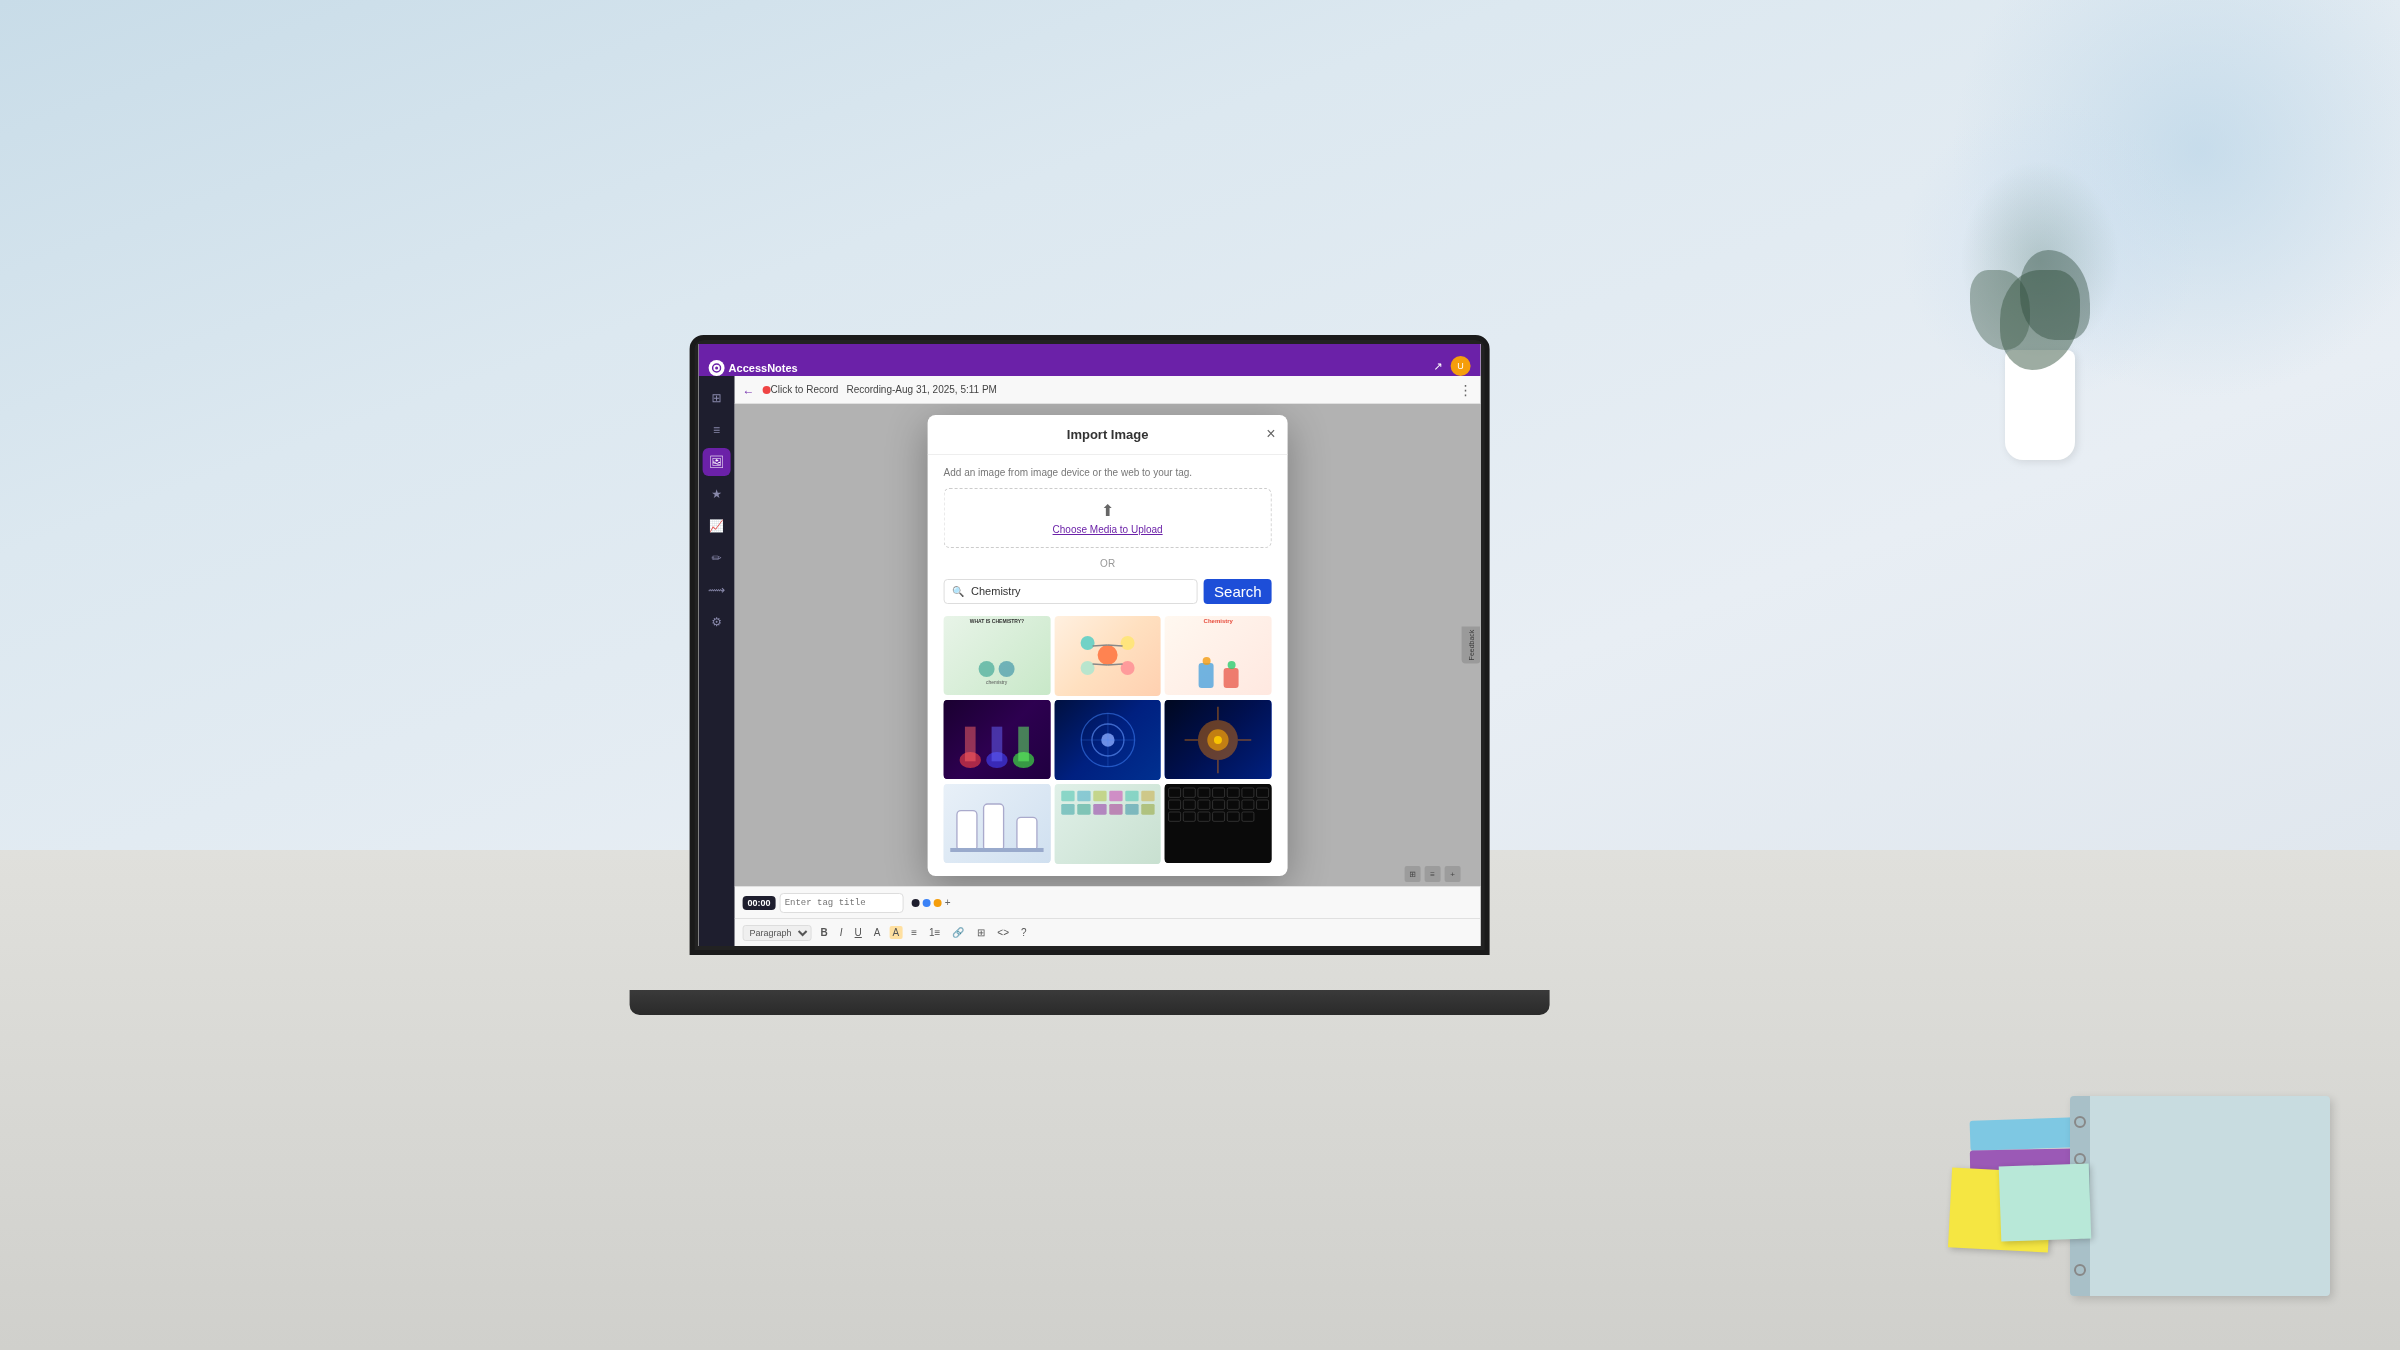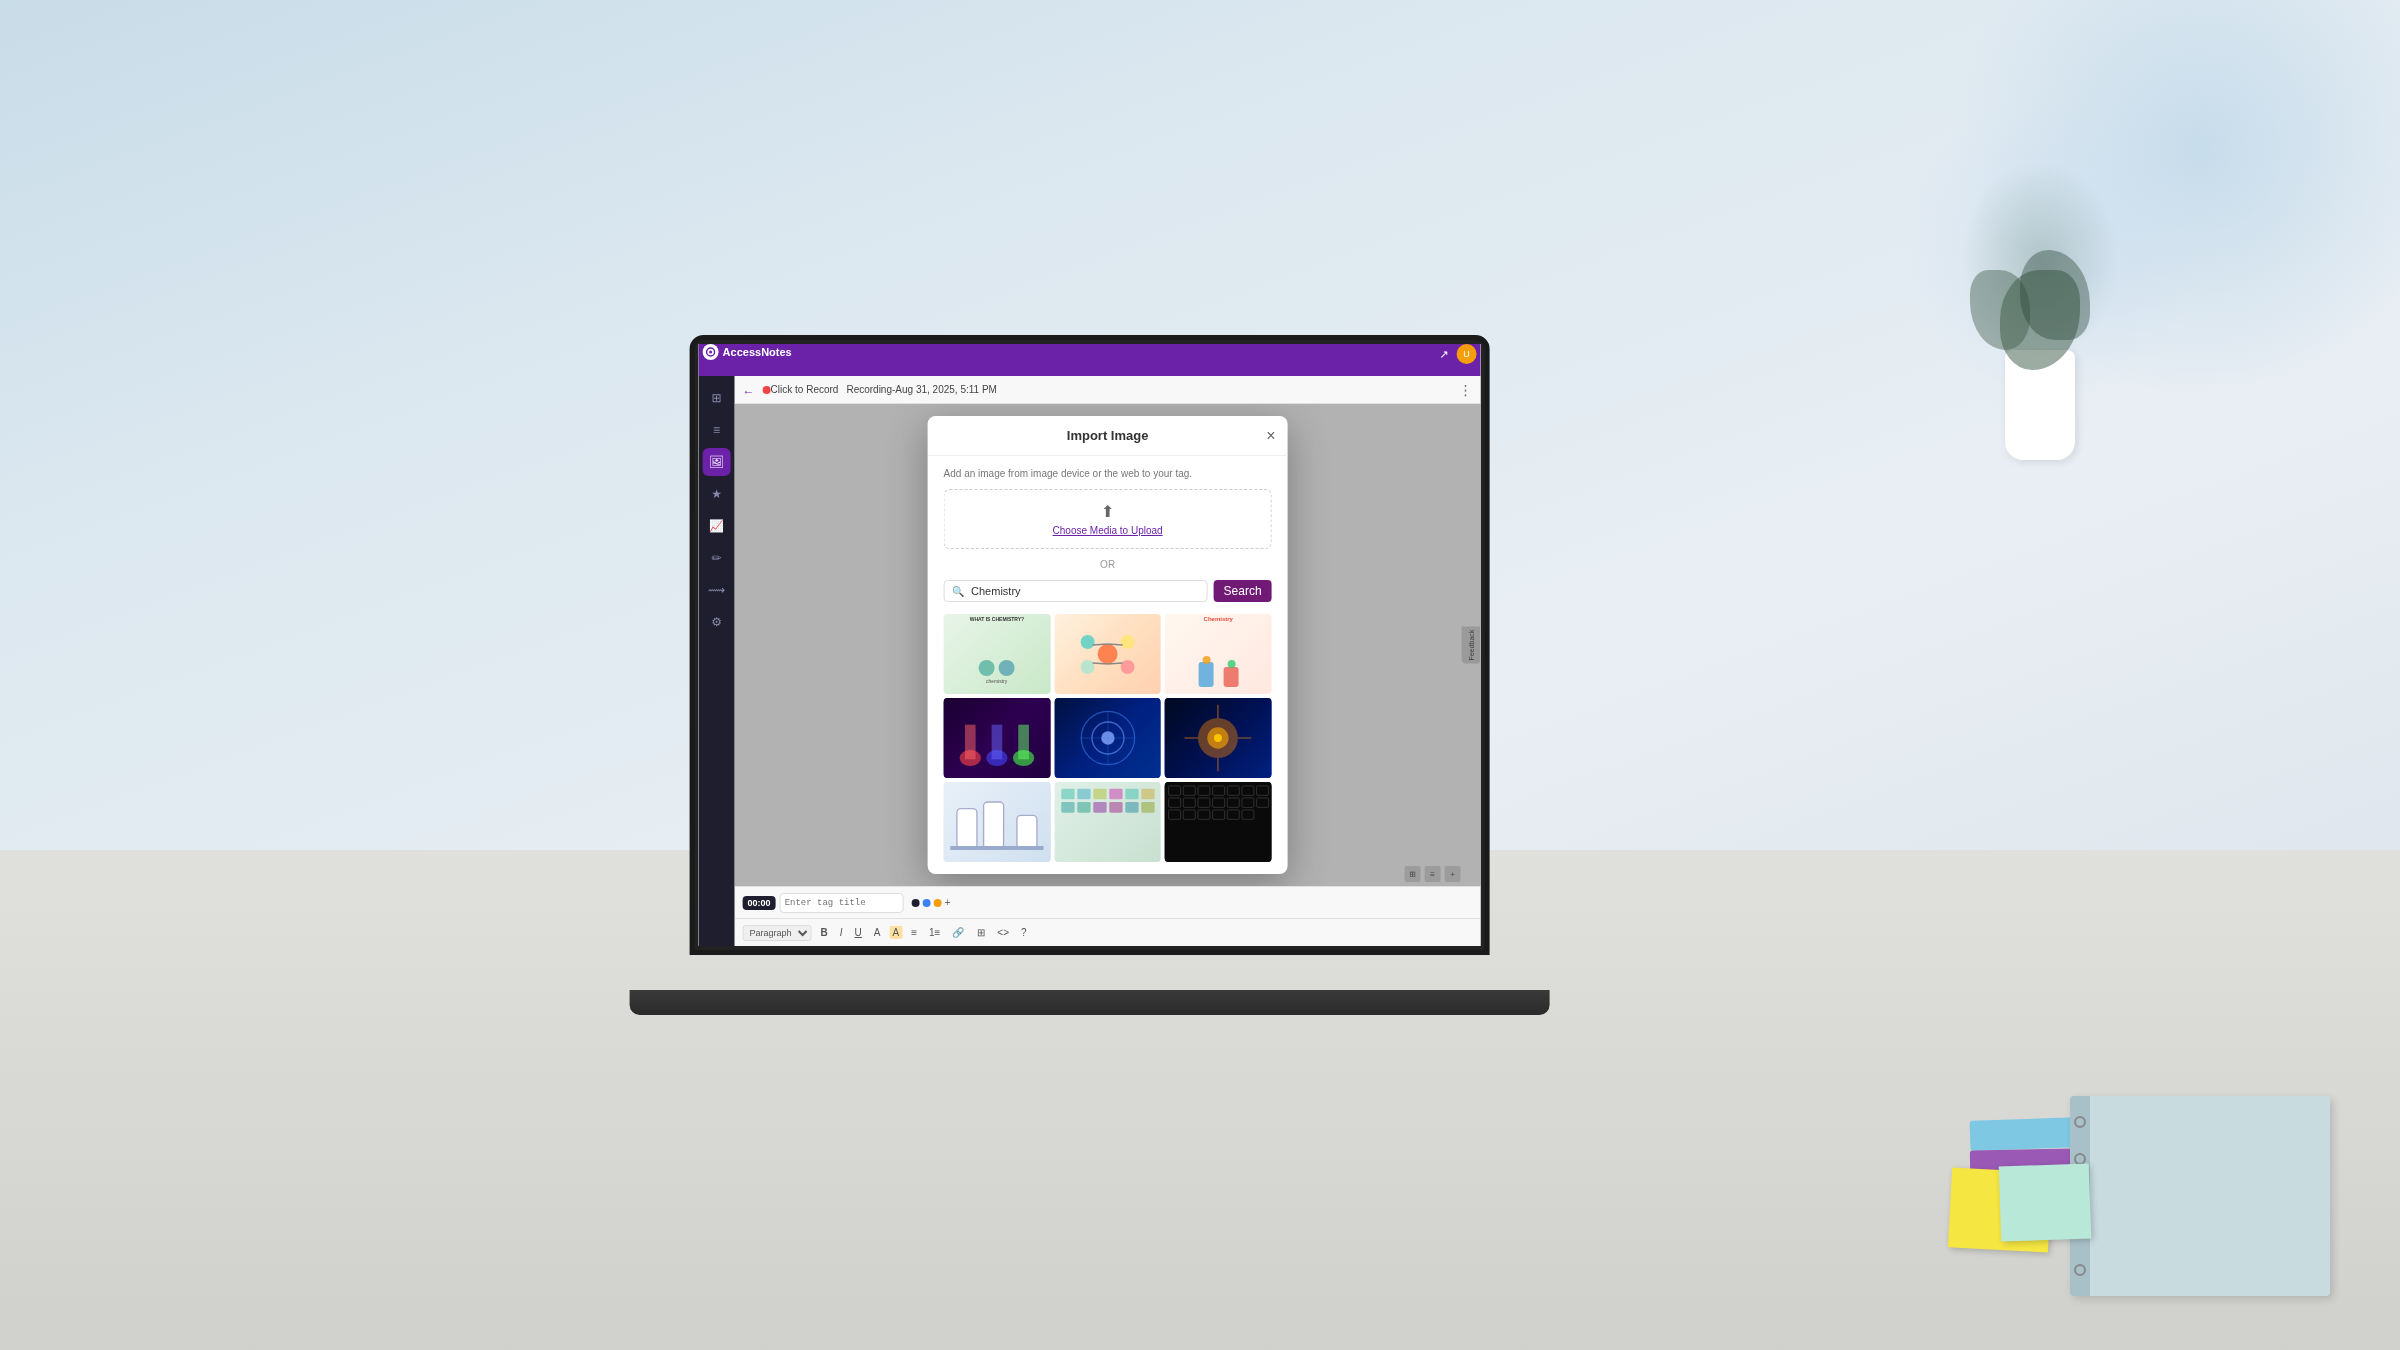--- a/index.html
+++ b/index.html
@@ -24,22 +24,22 @@
       display: flex;
       flex-direction: column;
       background: #f5f5f5;
     }
 
     
     .top-bar {
       height: 32px;
       background: #6b21a8;
       display: flex;
-      align-items: flex-start;
-      padding: 0 4px;
+      align-items: flex-end;
+      padding: 0 10px;
       color: white;
       font-size: 11px;
       flex-shrink: 0;
     }
 
     .top-bar-logo {
       display: flex;
       align-items: center;
       gap: 4px;
       font-weight: 600;
@@ -355,26 +355,26 @@
       font-size: 11px;
       color: #333;
     }
 
     .search-icon-small {
       color: #999;
       font-size: 10px;
     }
 
     .search-btn {
-      background: #701a75;
+      background: #1d4ed8;
       color: white;
       border: none;
       border-radius: 4px;
       padding: 4px 10px;
-      font-size: 12px;
+      font-size: 15px;
       cursor: pointer;
     }
 
     
     .image-grid {
       display: grid;
       grid-template-columns: repeat(3, 1fr);
       gap: 4px;
     }
 

